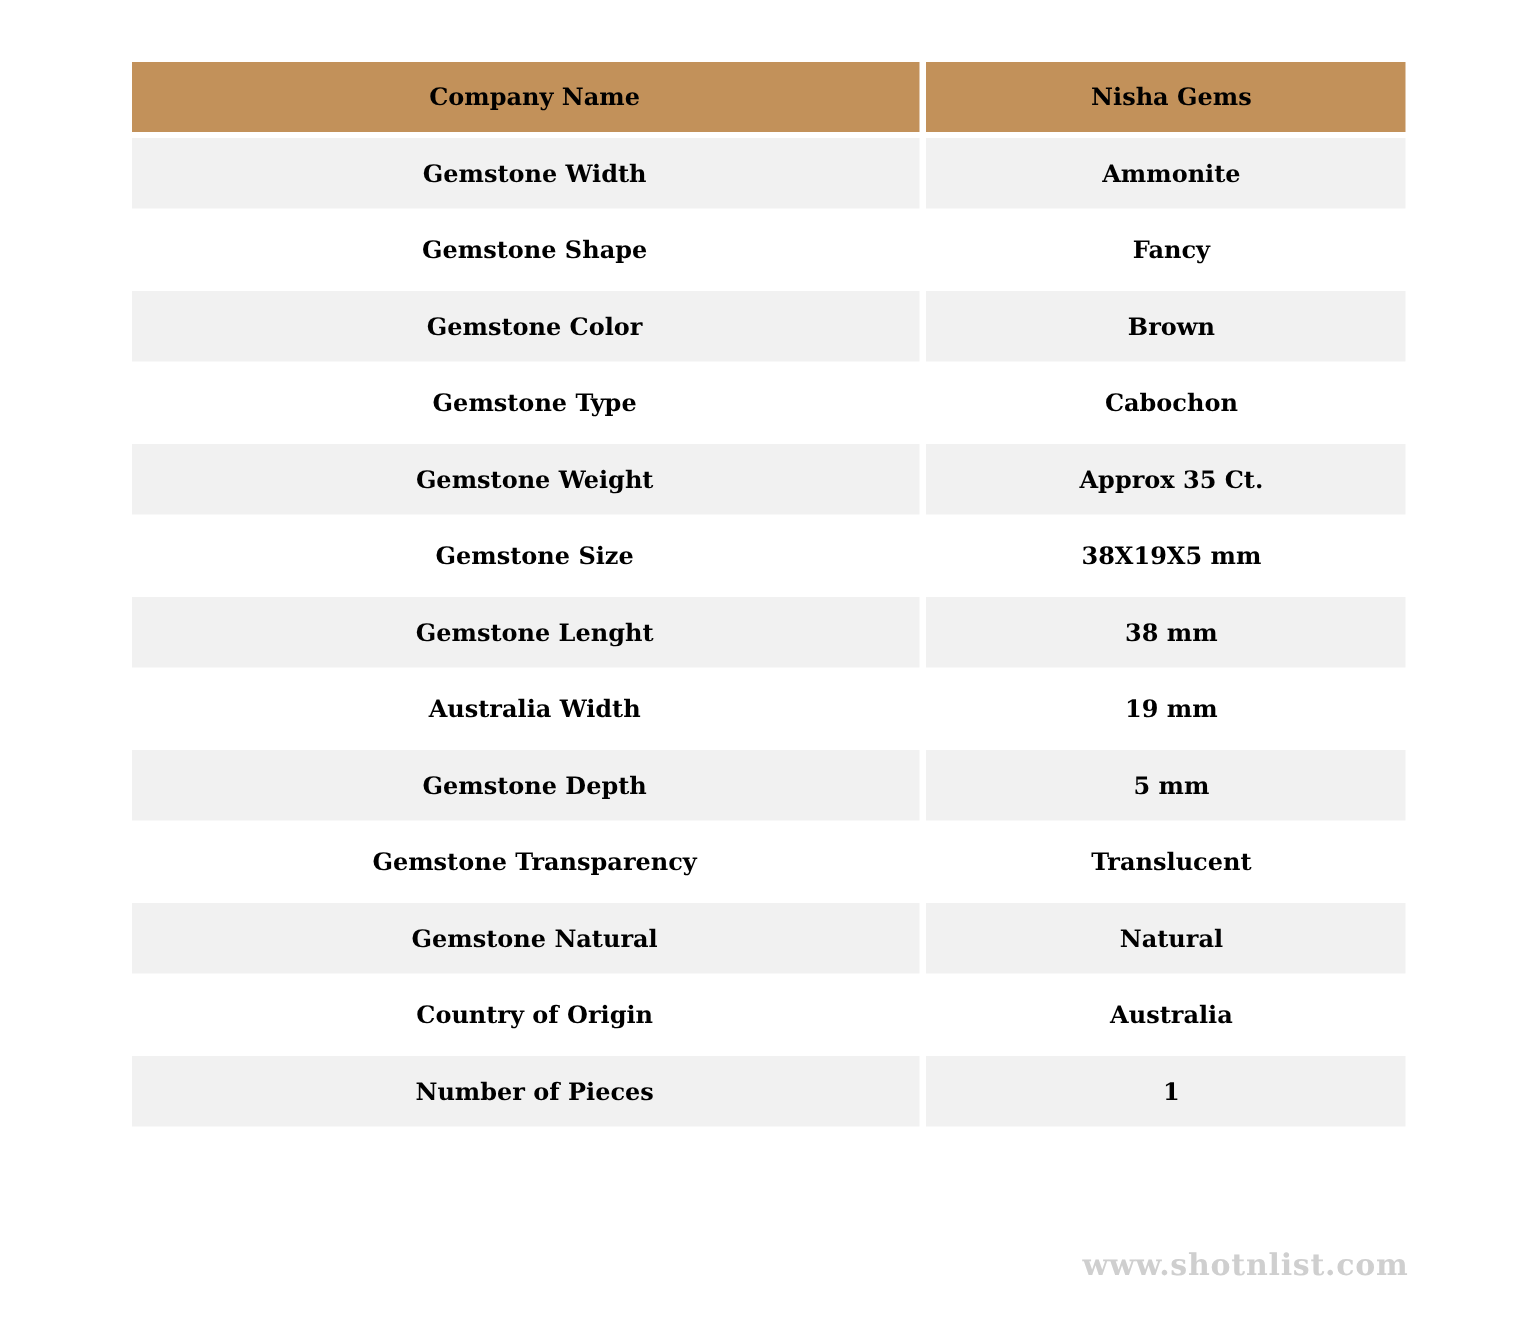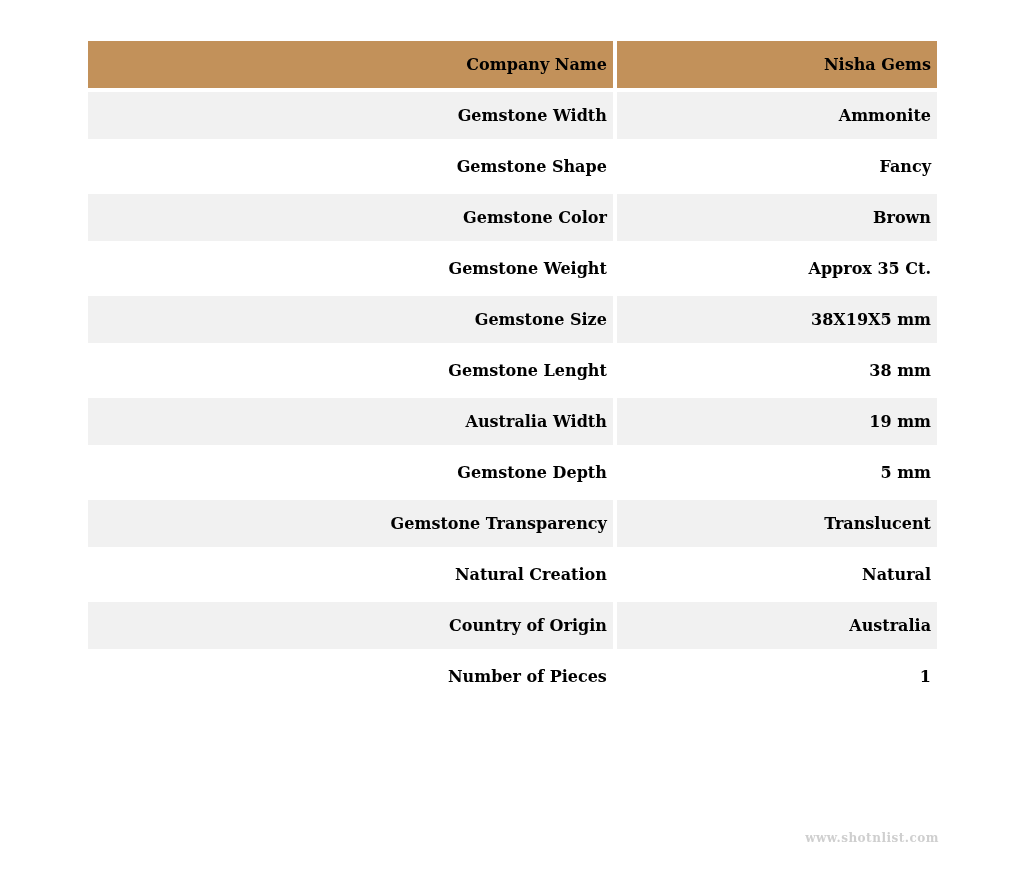--- a/index.html
+++ b/index.html
@@ -23,21 +23,21 @@
     border-collapse: collapse;
     table-layout: fixed;
   }
   col.col-label { width: 62%; }
   col.col-value { width: 38%; }
   table.spec-table th,
   table.spec-table td {
     border: 4px solid #ffffff;
     height: 47px;
     vertical-align: middle;
-    text-align: right;
+    text-align: center;
     font-size: 16px;
     font-weight: bold;
     color: #000000;
     padding: 0 6px 0 18px;
     overflow: hidden;
     white-space: nowrap;
   }
   table.spec-table td.value-cell,
   table.spec-table th.value-cell {
     padding-left: 14px;
@@ -48,21 +48,21 @@
   tbody tr:nth-child(odd) td {
     background: #f1f1f1;
   }
   tbody tr:nth-child(even) td {
     background: #ffffff;
   }
   .watermark {
     position: absolute;
     top: 831px;
     right: 85px;
-    font-size: 12px;
+    font-size: 20px;
     font-weight: bold;
     color: #cfcfcf;
     letter-spacing: 0.5px;
     font-family: "DejaVu Serif", "Liberation Serif", serif;
   }
 </style>
 </head>
 <body>
 
 <div class="page">
@@ -87,20 +87,24 @@
   <tr>
     <td class="label-cell">Gemstone Shape</td>
     <td class="value-cell">Fancy</td>
   </tr>
 
   <tr>
     <td class="label-cell">Gemstone Color</td>
     <td class="value-cell">Brown</td>
   </tr>
 
+  <tr>
+    <td class="label-cell">Gemstone Type</td>
+    <td class="value-cell">Cabochon</td>
+  </tr>
 
   <tr>
     <td class="label-cell">Gemstone Weight</td>
     <td class="value-cell">Approx 35 Ct.</td>
   </tr>
 
   <tr>
     <td class="label-cell">Gemstone Size</td>
     <td class="value-cell">38X19X5 mm</td>
   </tr>
@@ -120,21 +124,21 @@
     <td class="value-cell">5 mm</td>
   </tr>
 
   <tr>
     <td class="label-cell">Gemstone Transparency</td>
     <td class="value-cell">Translucent</td>
   </tr>
 
 
   <tr>
-    <td class="label-cell">Natural Creation</td>
+    <td class="label-cell">Gemstone Natural</td>
     <td class="value-cell">Natural</td>
   </tr>
 
   <tr>
     <td class="label-cell">Country of Origin</td>
     <td class="value-cell">Australia</td>
   </tr>
 
   <tr>
     <td class="label-cell">Number of Pieces</td>

